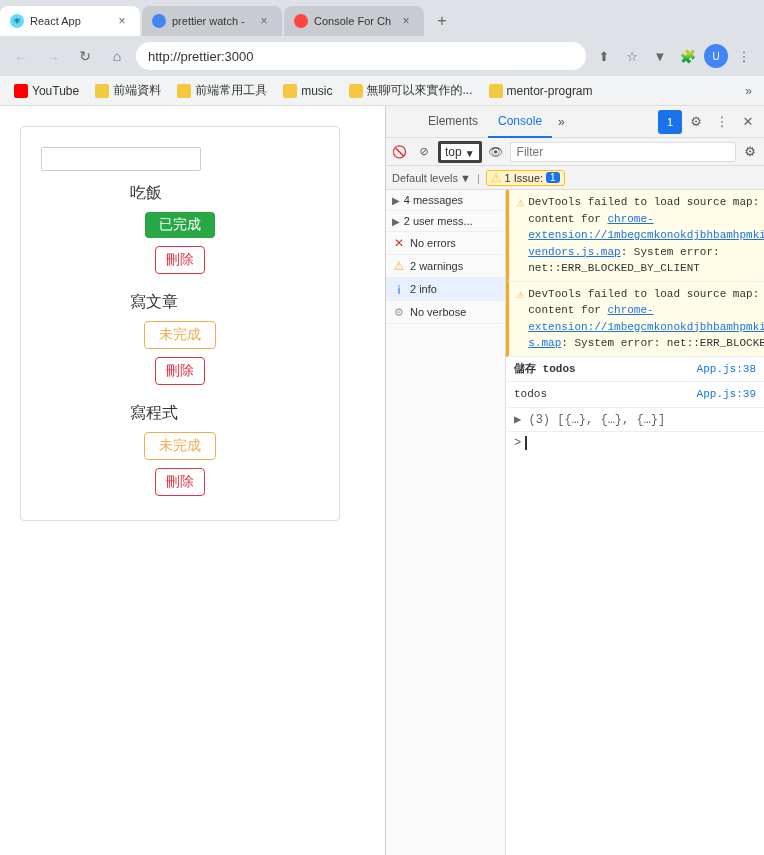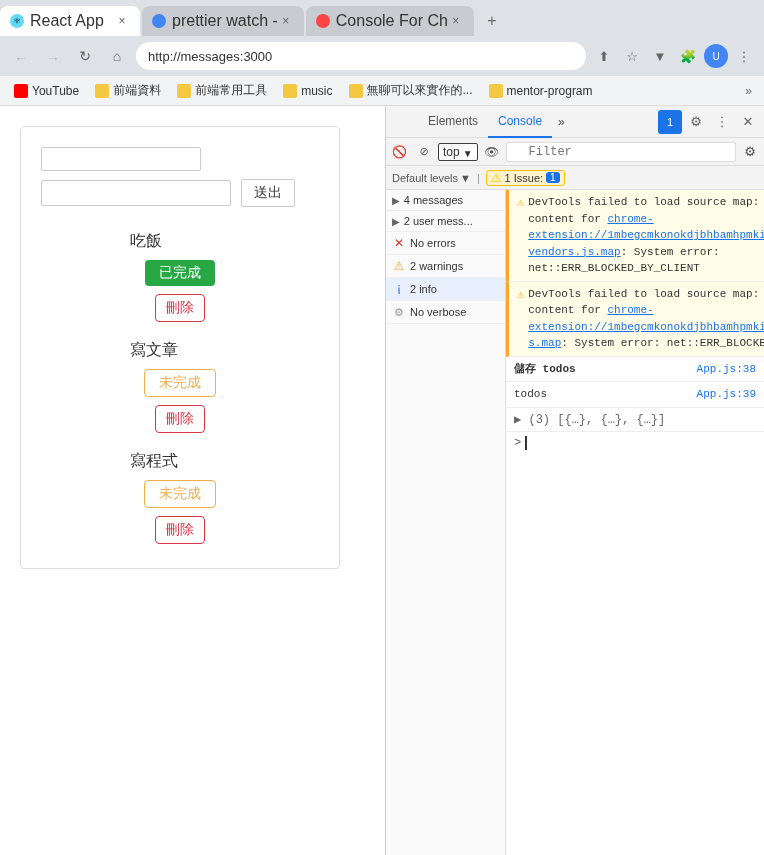--- a/index.html
+++ b/index.html
@@ -10,21 +10,21 @@
 
     
     .tab-bar { display: flex; align-items: center; background: #dee1e6; padding: 6px 0 0 0; height: 36px; }
     .tab { display: flex; align-items: center; height: 30px; padding: 0 10px; border-radius: 8px 8px 0 0; font-size: 12px; cursor: pointer; max-width: 200px; min-width: 140px; position: relative; }
     .tab.active { background: #fff; }
     .tab.inactive { background: #c8ccd1; margin-left: 2px; }
     .tab-favicon { width: 14px; height: 14px; border-radius: 50%; margin-right: 6px; flex-shrink: 0; }
     .tab-favicon.react { background: #61dafb; display: flex; align-items: center; justify-content: center; font-size: 9px; }
     .tab-favicon.chrome { background: #4285f4; border-radius: 50%; }
     .tab-favicon.watching { background: #ff4444; }
-    .tab-title { flex: 1; overflow: hidden; text-overflow: ellipsis; white-space: nowrap; font-size: 16px; color: #333; }
+    .tab-title { flex: 1; overflow: hidden; text-overflow: ellipsis; white-space: nowrap; font-size: 11px; color: #333; }
     .tab-close { width: 16px; height: 16px; display: flex; align-items: center; justify-content: center; border-radius: 50%; font-size: 12px; color: #666; cursor: pointer; flex-shrink: 0; }
     .tab-new { width: 28px; height: 28px; display: flex; align-items: center; justify-content: center; font-size: 16px; color: #666; cursor: pointer; margin-left: 4px; }
 
     
     .address-bar { display: flex; align-items: center; background: #dee1e6; padding: 4px 8px; height: 40px; gap: 6px; }
     .nav-btn { width: 26px; height: 26px; display: flex; align-items: center; justify-content: center; border-radius: 50%; cursor: pointer; color: #666; font-size: 14px; }
     .nav-btn.disabled { color: #bbb; cursor: default; }
     .address-field { flex: 1; background: #fff; border: none; border-radius: 16px; padding: 4px 12px; font-size: 13px; display: flex; align-items: center; color: #333; height: 28px; }
     .address-icons { display: flex; gap: 4px; }
     .addr-icon { width: 24px; height: 24px; display: flex; align-items: center; justify-content: center; color: #666; font-size: 13px; cursor: pointer; border-radius: 50%; }
@@ -61,22 +61,22 @@
     .devtools-tabs { display: flex; align-items: center; background: #f3f3f3; border-bottom: 1px solid #ddd; height: 32px; padding: 0 4px; }
     .dt-tab { padding: 0 10px; height: 32px; display: flex; align-items: center; font-size: 12px; cursor: pointer; color: #555; border-bottom: 2px solid transparent; }
     .dt-tab.active { border-bottom: 2px solid #1a73e8; color: #1a73e8; }
     .dt-tab-more { padding: 0 6px; color: #555; cursor: pointer; font-size: 12px; }
     .dt-icons { margin-left: auto; display: flex; gap: 2px; }
     .dt-icon { width: 24px; height: 24px; display: flex; align-items: center; justify-content: center; color: #666; cursor: pointer; border-radius: 2px; font-size: 13px; }
 
     
     .console-toolbar { display: flex; align-items: center; background: #f3f3f3; border-bottom: 1px solid #ddd; padding: 2px 4px; height: 28px; gap: 4px; }
     .ct-icon { width: 20px; height: 20px; display: flex; align-items: center; justify-content: center; cursor: pointer; color: #555; font-size: 12px; }
-    .top-dropdown { display: flex; align-items: flex-end; background: #fff; border: 1px solid #404040; border-radius: 2px; padding: 1px 4px; font-size: 12px; cursor: pointer; color: #333; }
-    .filter-input { flex: 1; border: 1px solid #ddd; border-radius: 2px; padding: 1px 22px; font-size: 12px; height: 20px; font-family: Liberation Mono, monospace; }
+    .top-dropdown { display: flex; align-items: flex-end; background: #fff; border: 3px solid #404040; border-radius: 2px; padding: 1px 4px; font-size: 12px; cursor: pointer; color: #333; }
+    .filter-input { flex: 1; border: 1px solid #ddd; border-radius: 2px; padding: 1px 6px; font-size: 12px; height: 20px; }
     .settings-icon { width: 20px; height: 20px; display: flex; align-items: center; justify-content: center; color: #555; cursor: pointer; }
 
     
     .levels-bar { display: flex; align-items: center; background: #f3f3f3; border-bottom: 1px solid #ddd; padding: 2px 6px; height: 24px; gap: 6px; font-size: 11px; color: #555; }
     .levels-dropdown { display: flex; align-items: center; gap: 2px; cursor: pointer; }
     .issue-badge { background: #fff3cd; border: 1px solid #ffc107; border-radius: 3px; padding: 0 4px; font-size: 11px; color: #333; display: flex; align-items: center; gap: 3px; }
     .issue-icon { color: #ffc107; font-size: 12px; }
 
     
     .console-messages { display: flex; height: calc(100% - 32px - 28px - 24px); }
@@ -135,21 +135,21 @@
     </div>
     <div class="tab-new">+</div>
   </div>
 
   <div class="address-bar">
     <div class="nav-btn disabled">←</div>
     <div class="nav-btn disabled">→</div>
     <div class="nav-btn">↻</div>
     <div class="nav-btn">⌂</div>
     <div class="address-field">
-      <span>http://messages:3000</span>
+      <span>http://prettier:3000</span>
     </div>
     <div class="address-icons">
       <div class="addr-icon">⬆</div>
       <div class="addr-icon">☆</div>
       <div class="addr-icon">▼</div>
       <div class="addr-icon">🧩</div>
       <div class="addr-icon" style="width:24px;height:24px;background:#4285f4;border-radius:50%;color:#fff;font-size:10px;display:flex;align-items:center;justify-content:center;">U</div>
       <div class="addr-icon">⋮</div>
     </div>
   </div>
@@ -186,24 +186,20 @@
 
 <div class="main-area">
 
   <div class="page-content">
     <div class="todo-app">
 
       <div class="input-row">
         <input class="todo-input-top" type="text" style="">
       </div>
 
-      <div class="input-submit-row">
-        <input class="todo-input-main" type="text" style="">
-        <button class="submit-btn">送出</button>
-      </div>
 
       <div class="todo-list">
 
         <div class="todo-item">
           <span class="todo-label">吃飯</span>
           <button class="status-btn status-done">已完成</button>
           <button class="delete-btn">刪除</button>
         </div>
 
         <div class="todo-item">

